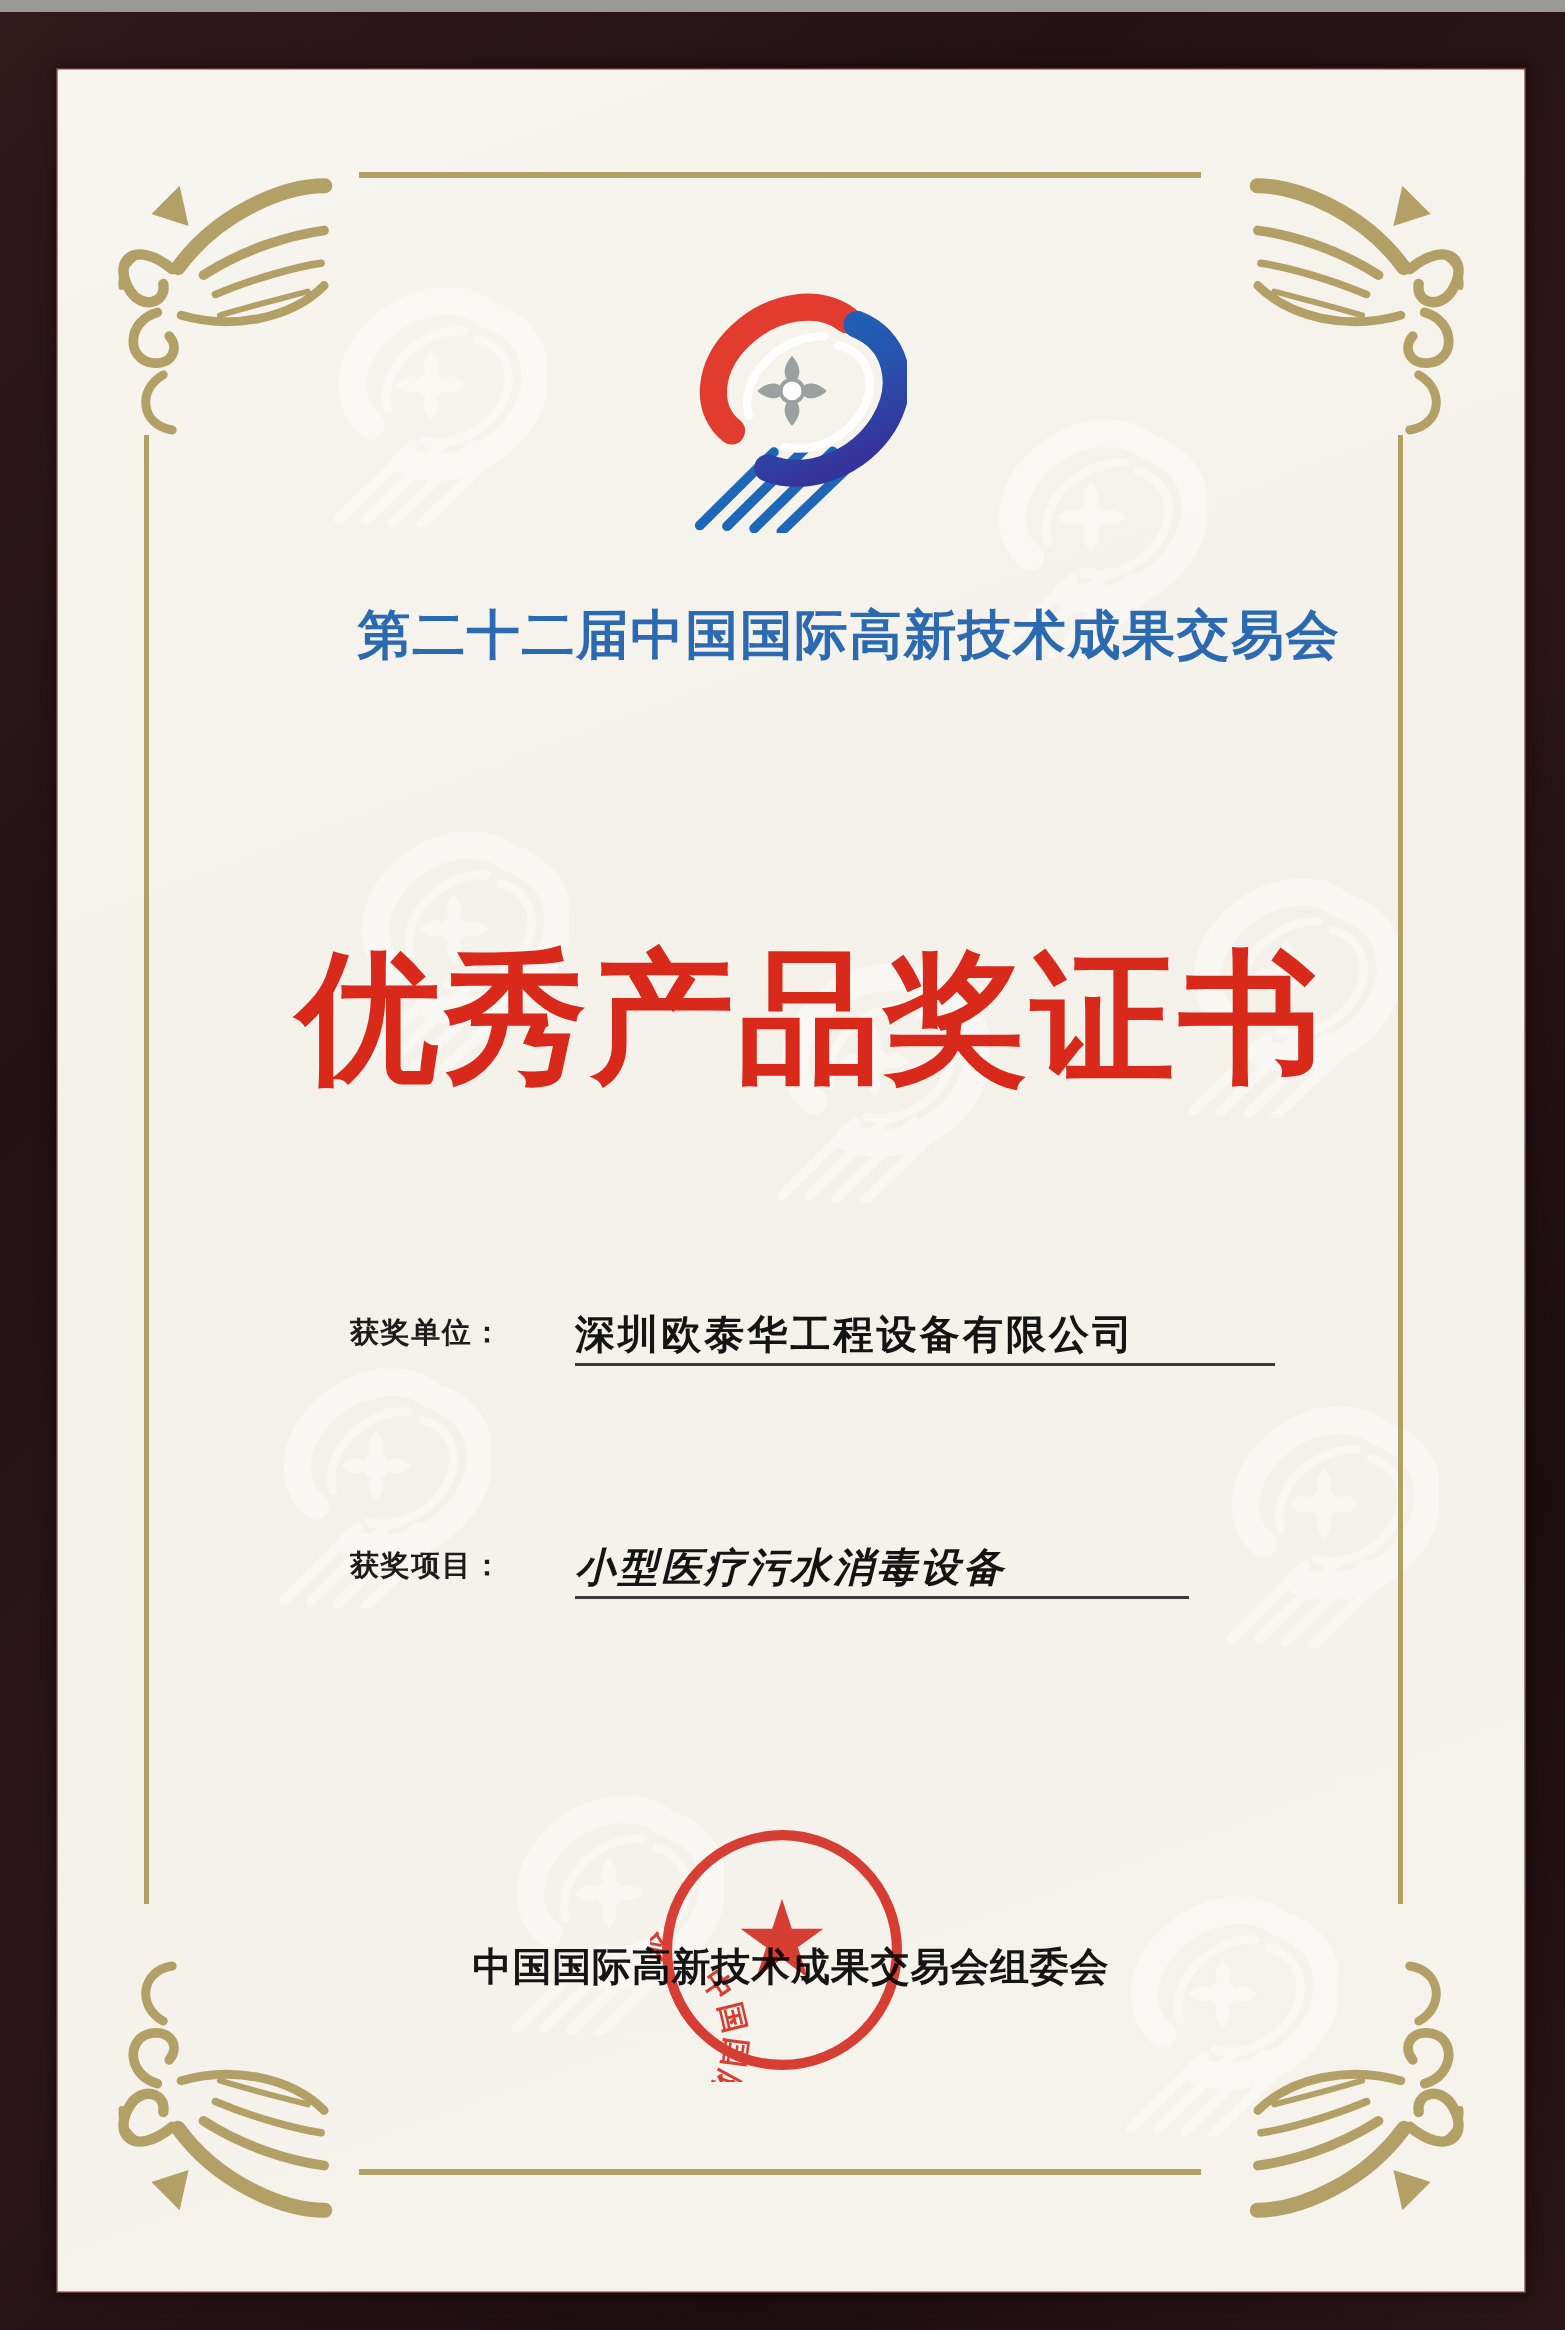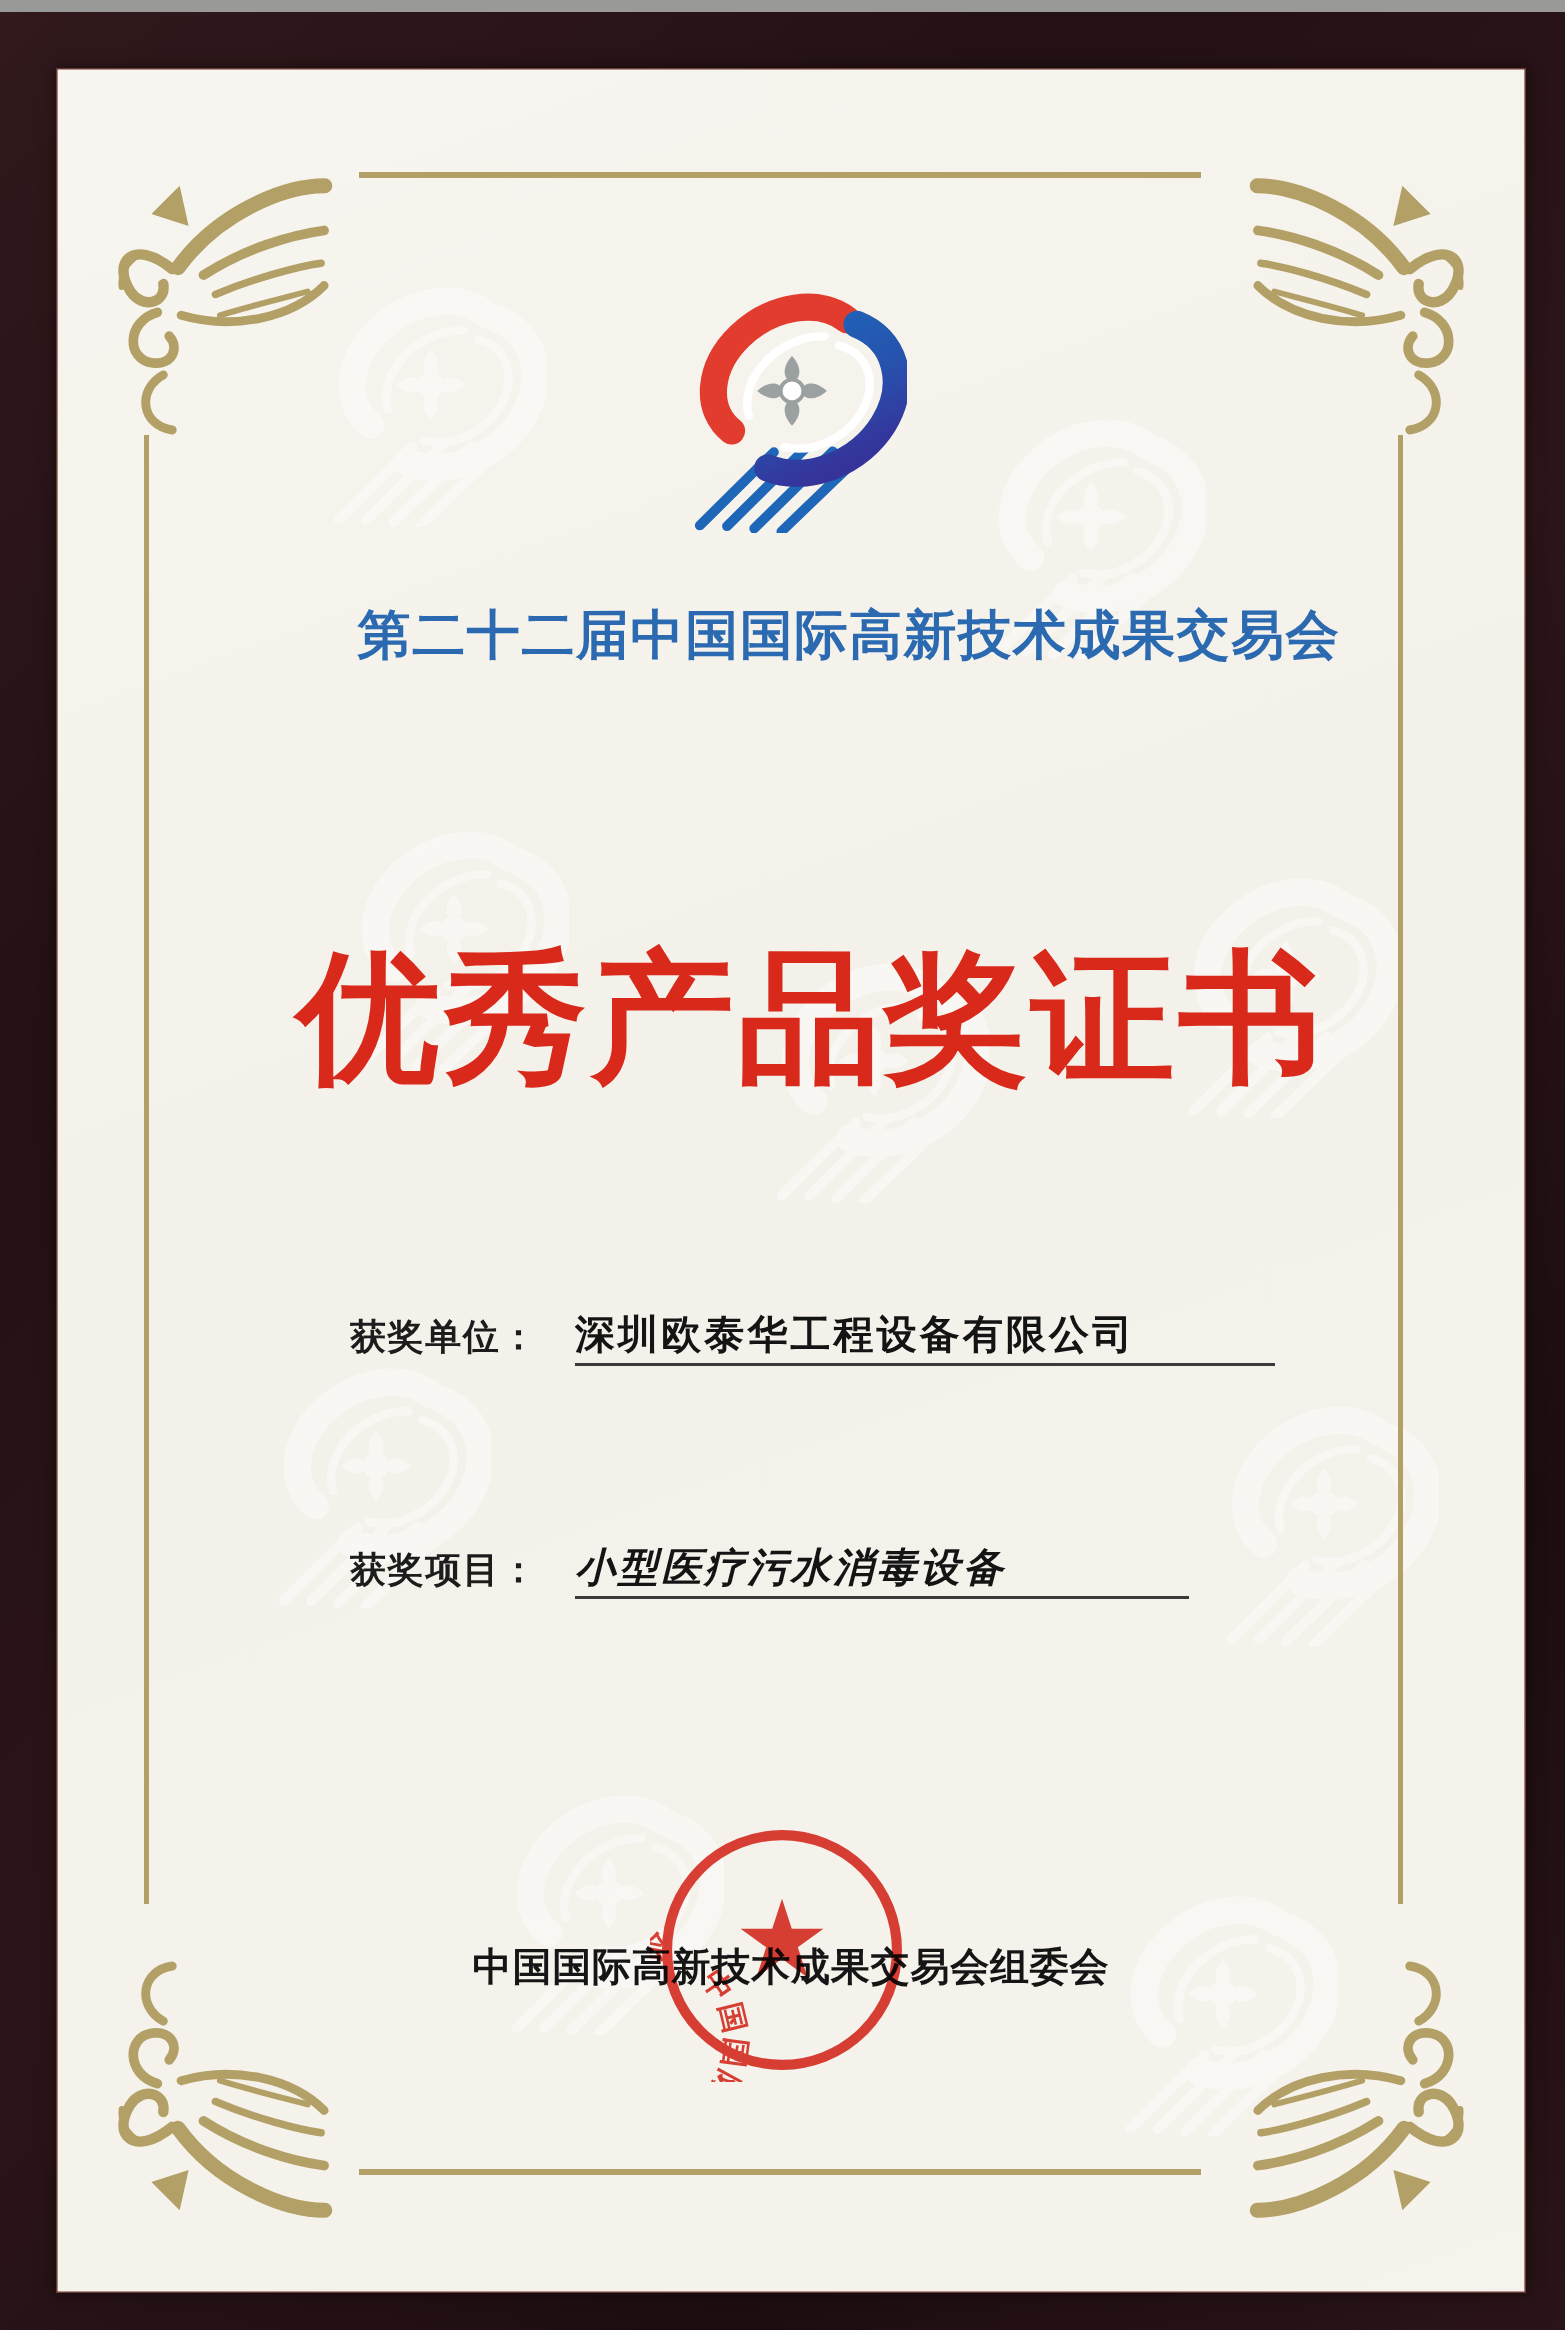--- a/index.html
+++ b/index.html
@@ -28,21 +28,21 @@
   
   .logo{position:absolute;left:618px;top:208px;width:233px;height:257px;}
   .title-cn{position:absolute;left:0;top:522px;width:100%;text-align:center;margin:10px;
             font-size:53px;font-weight:bold;letter-spacing:1.6px;color:#2b6ab0;padding-left:48px;}
   .title-en{position:absolute;left:0;top:602px;width:100%;text-align:center;
             font-size:44px;font-weight:600;letter-spacing:5.4px;word-spacing:12.4px;color:#2e6db5;}
   .award-title{position:absolute;left:0;top:855px;width:100%;text-align:center;margin:0;
                font-family:"Liberation Serif","DejaVu Serif",serif;
                font-size:143px;font-weight:bold;letter-spacing:3.9px;color:#d8291b;padding-left:20px;}
   .field{position:absolute;left:0;width:100%;}
-  .field .label{position:absolute;left:294px;top:0;font-size:36px;font-weight:bold;
+  .field .label{position:absolute;left:294px;top:0;font-size:29px;font-weight:bold;
                 color:#1c1c1c;letter-spacing:1.6px;white-space:nowrap;}
   .field .value-box{position:absolute;left:519px;top:-6.2px;height:56px;
                     border-bottom:3.1px solid #3a3a3a;
                     font-size:40px;font-weight:600;color:#141414;letter-spacing:3.1px;white-space:nowrap;}
   .field.f1{top:1245px;} .field.f1 .value-box{width:700px;}
   .field.f2{top:1478px;} .field.f2 .value-box{width:614px;font-style:italic;}
   .issuer{position:absolute;left:0;top:1872px;width:100%;text-align:center;
           font-size:39px;font-weight:bold;color:#151515;letter-spacing:0.8px;}
   .date{position:absolute;left:0;top:1945px;width:100%;text-align:center;
         font-size:36px;font-weight:600;color:#1b1b1b;letter-spacing:3.1px;}

